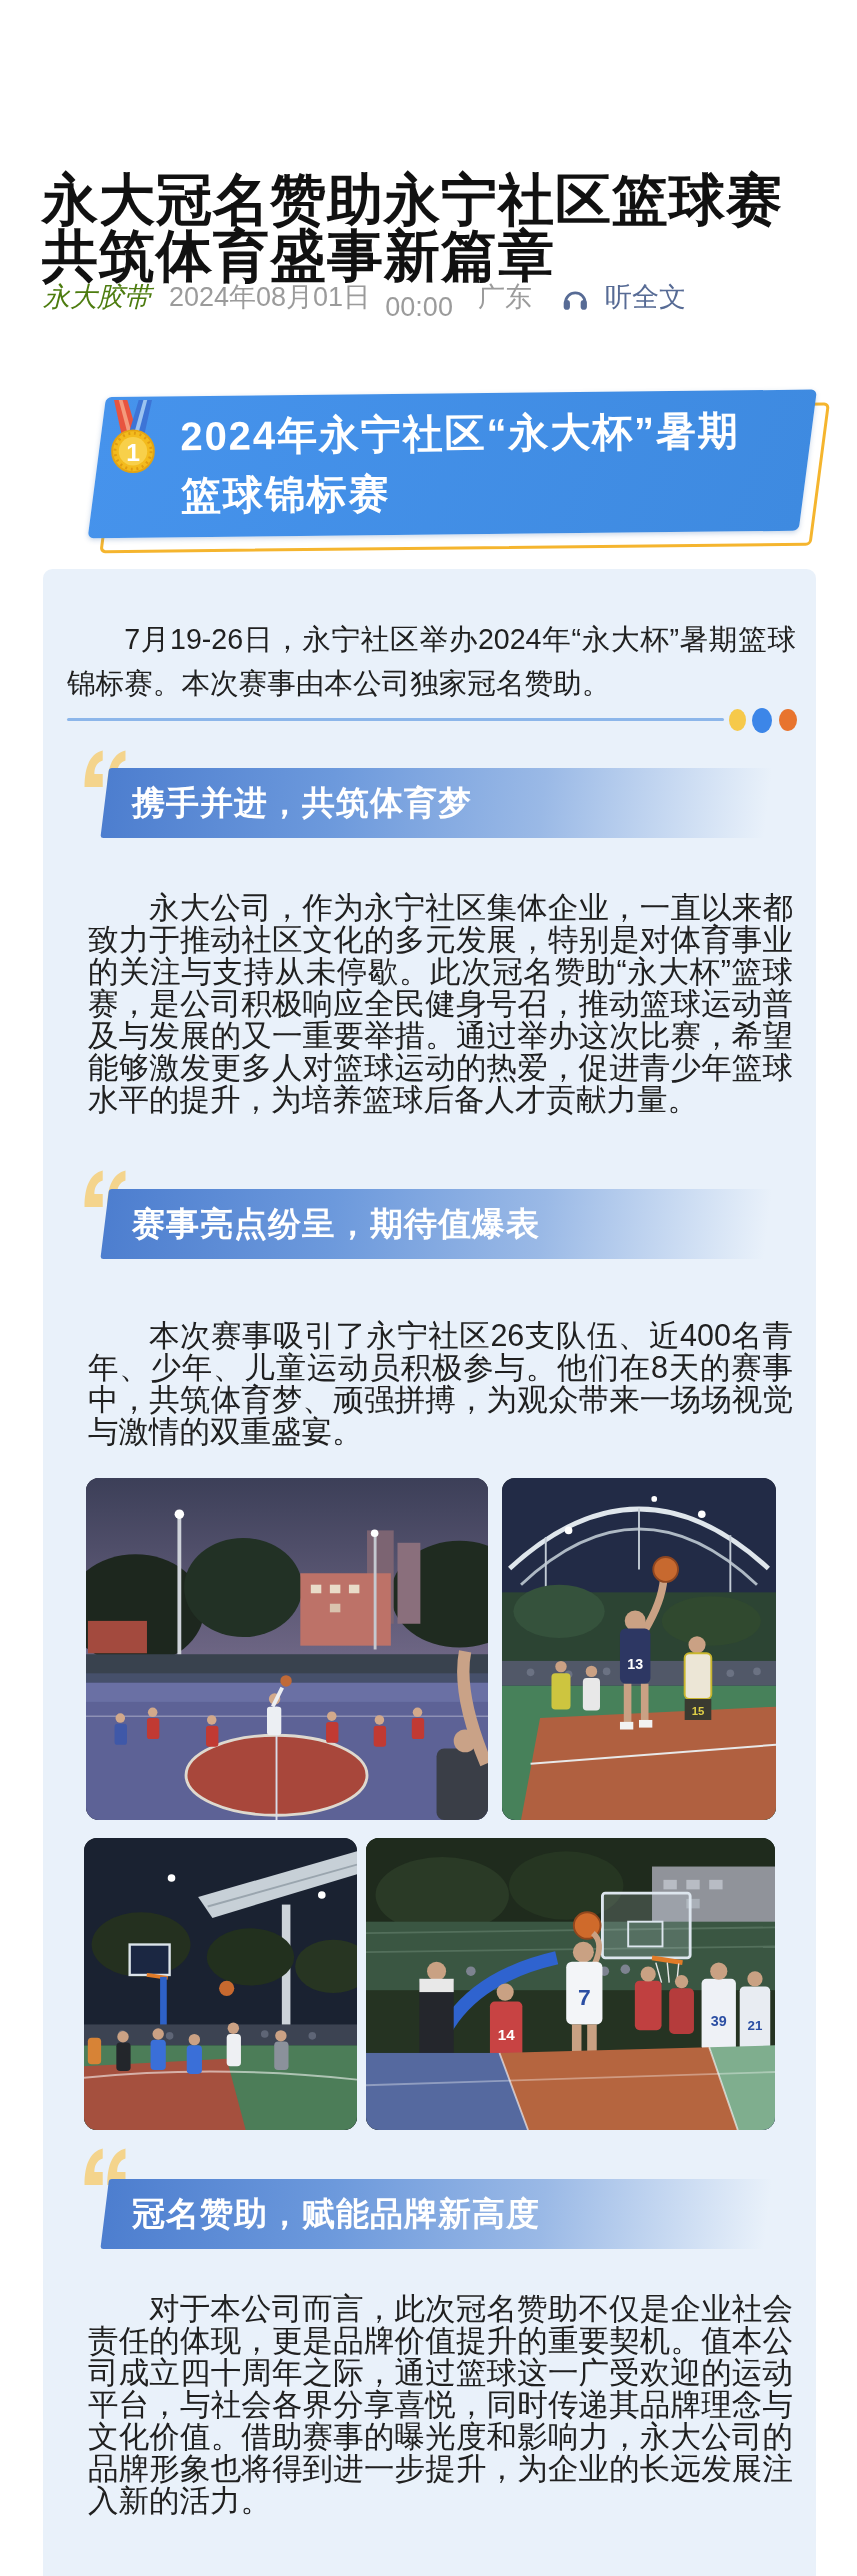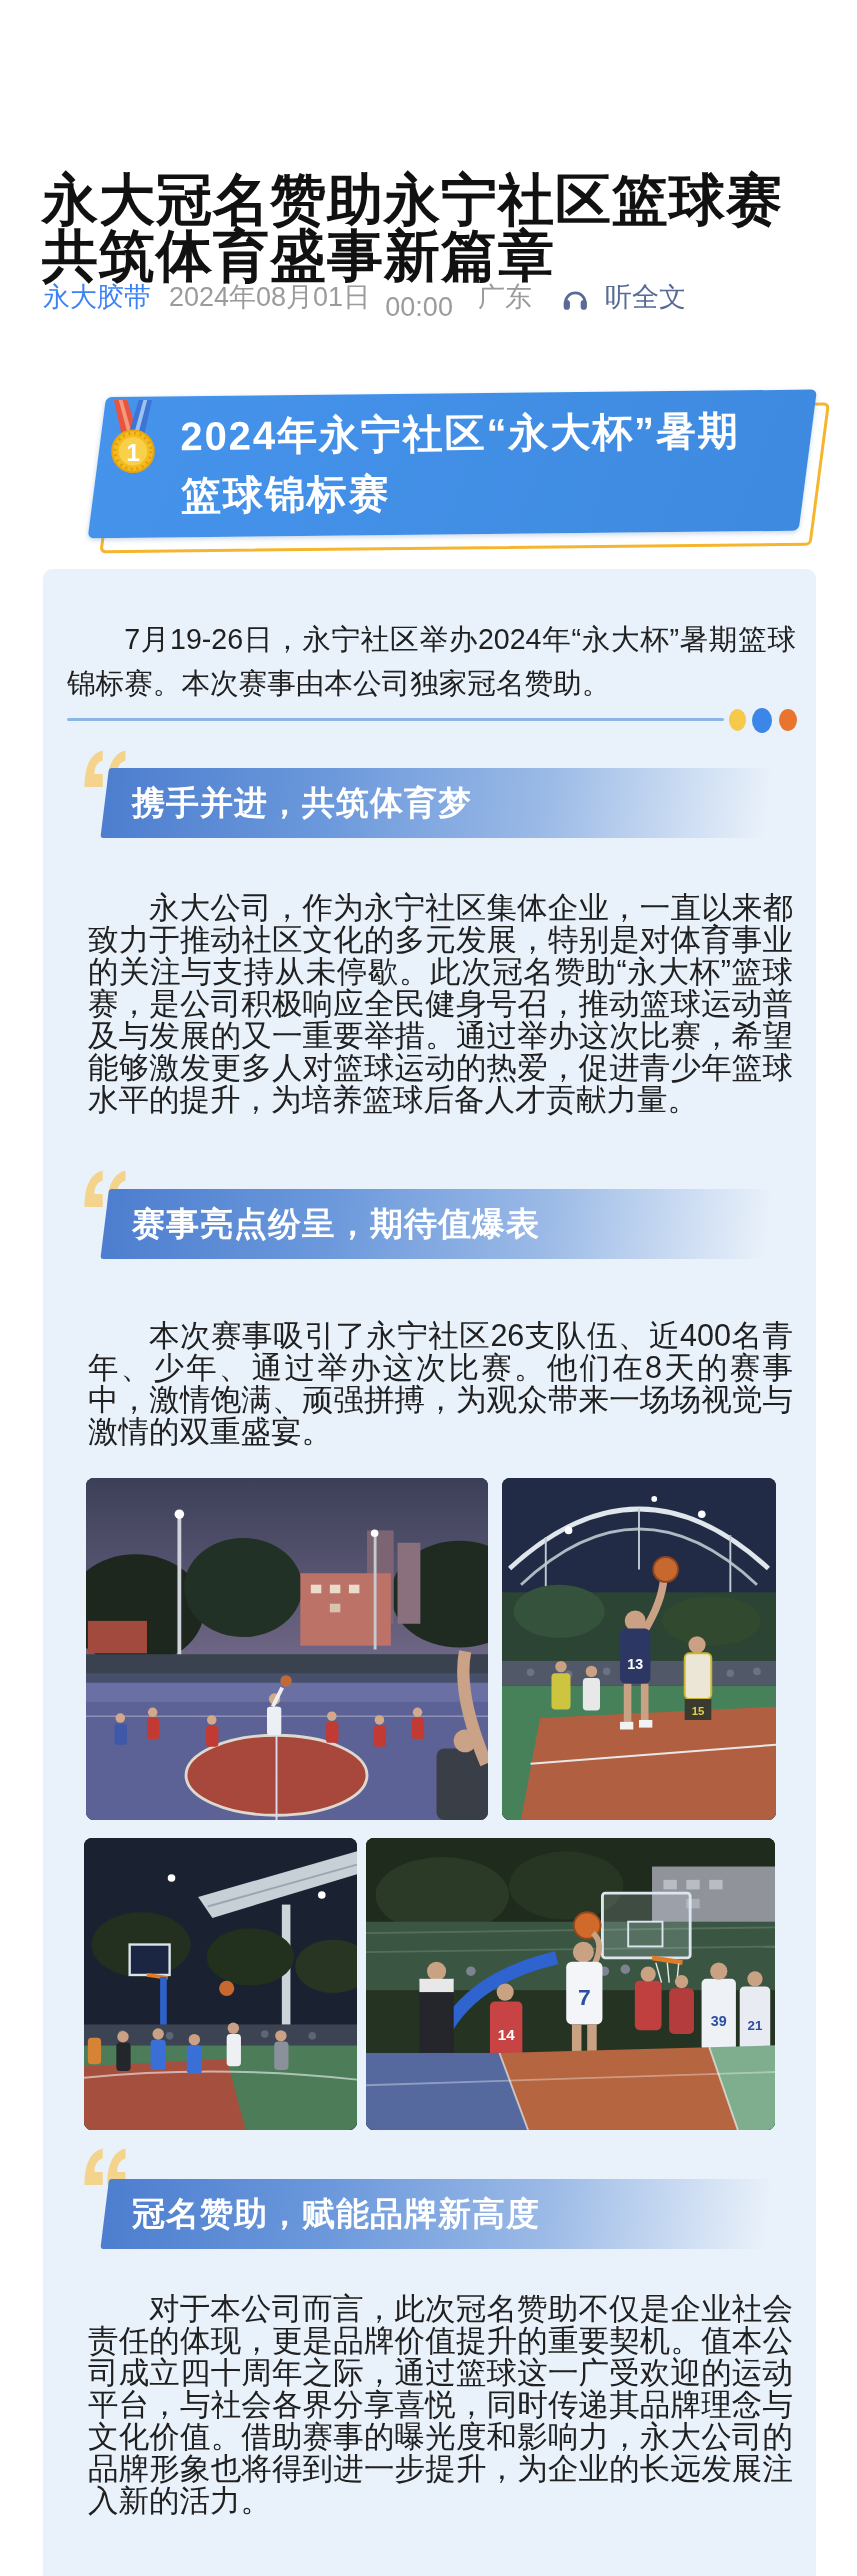--- a/index.html
+++ b/index.html
@@ -3,21 +3,21 @@
 <meta charset="utf-8">
 <style>
   html,body{margin:0;padding:0;}
   body{width:857px;height:2576px;background:#ffffff;position:relative;overflow:hidden;
        font-family:"Liberation Sans","DejaVu Sans",sans-serif;}
   .abs{position:absolute;}
   
   .title{left:42px;top:134px;width:775px;font-size:56px;line-height:56px;font-weight:700;
          color:#111111;letter-spacing:1px;}
   .byline{left:43px;top:280px;width:773px;height:34px;display:flex;align-items:center;font-size:27px;}
-  .acct{color:#3b82f6;}
+  .acct{color:#4d7c0f;font-style:italic;}
   .meta{color:#9b9b9b;}
   .m-date{margin-left:18px;} .m-time{margin-left:15.2px;margin-top:20px;} .m-region{margin-left:25px;}
   .listen{margin-left:28.6px;display:flex;align-items:center;gap:16px;color:#576b95;cursor:pointer;}
   
   .banner-outline{left:118px;top:410px;width:706px;height:137px;border:3.8px solid #f5b52e;
         border-radius:5.7px;transform:rotate(-0.6deg) skewX(-8deg);transform-origin:left top;z-index:1;}
   .banner{left:106px;top:397px;width:711px;height:141px;border-radius:5.7px;z-index:2;
         background:linear-gradient(105deg,#4693ec 0%,#3e8ae0 100%);
         transform:rotate(-0.6deg) skewX(-8deg);transform-origin:left top;
         box-shadow:0 1.9px 5.7px rgba(40,90,160,.25);}
@@ -42,21 +42,21 @@
         transform:skewX(-7deg);transform-origin:left top;
         background:linear-gradient(to right,#4d7ecf 0%,#6c99dc 32%,#9ab9e6 62%,rgba(233,241,250,0) 94%);}
   .hb1{top:768px;} .hb2{top:1189px;} .hb3{top:2179px;}
   .hlabel{transform:skewX(7deg);transform-origin:left top;display:block;padding-left:23px;
         line-height:70px;font-size:33px;font-weight:700;color:#ffffff;letter-spacing:1px;}
   
   .para{left:88px;width:705px;font-size:30.5px;line-height:32px;color:#202020;
         text-indent:2em;text-align:justify;}
   .p1{top:860px;} .p2{top:1288px;} .p3{top:2261px;}
   
-  .photo{overflow:hidden;border-radius:8px;background:#222;}
+  .photo{overflow:hidden;border-radius:13px;background:#222;}
   .ph1{left:86px;top:1478px;width:402px;height:342px;}
   .ph2{left:502px;top:1478px;width:274px;height:342px;}
   .ph3{left:84px;top:1838px;width:273px;height:292px;}
   .ph4{left:366px;top:1838px;width:409px;height:292px;}
   .photo svg{display:block;width:100%;height:100%;}
 </style>
 </head>
 <body>
 
 <h1 class="abs title">永大冠名赞助永宁社区篮球赛 共筑体育盛事新篇章</h1>
@@ -112,21 +112,21 @@
 </div>
 <p class="abs para p1">永大公司，作为永宁社区集体企业，一直以来都致力于推动社区文化的多元发展，特别是对体育事业的关注与支持从未停歇。此次冠名赞助“永大杯”篮球赛，是公司积极响应全民健身号召，推动篮球运动普及与发展的又一重要举措。通过举办这次比赛，希望能够激发更多人对篮球运动的热爱，促进青少年篮球水平的提升，为培养篮球后备人才贡献力量。</p>
 
 <svg class="abs quote q2" viewBox="0 0 58 50">
   <path d="M2 50 C2 22 10 6 26 2 L26 15 C17 18 15 26 15 33 L26 33 L26 50 Z" fill="#f4d48c"></path>
   <path d="M32 50 C32 22 40 6 56 2 L56 15 C47 18 45 26 45 33 L56 33 L56 50 Z" fill="#f4d48c"></path>
 </svg>
 <div class="abs hbar hb2">
   <span class="hlabel">赛事亮点纷呈，期待值爆表</span>
 </div>
-<p class="abs para p2">本次赛事吸引了永宁社区26支队伍、近400名青年、少年、通过举办这次比赛。他们在8天的赛事中，激情饱满、顽强拼搏，为观众带来一场场视觉与激情的双重盛宴。</p>
+<p class="abs para p2">本次赛事吸引了永宁社区26支队伍、近400名青年、少年、儿童运动员积极参与。他们在8天的赛事中，共筑体育梦、顽强拼搏，为观众带来一场场视觉与激情的双重盛宴。</p>
 
 <div class="abs photo ph1">
 <svg viewBox="0 0 422 359" preserveAspectRatio="none">
   <defs>
         <linearGradient id="p1s" x1="0" y1="0" x2="0" y2="1">
     <stop offset="0" stop-color="#3c3f58"></stop>
           <stop offset="1" stop-color="#746b8a"></stop>
         </linearGradient>
       </defs>
   <rect width="422" height="359" fill="#41445f"></rect>

